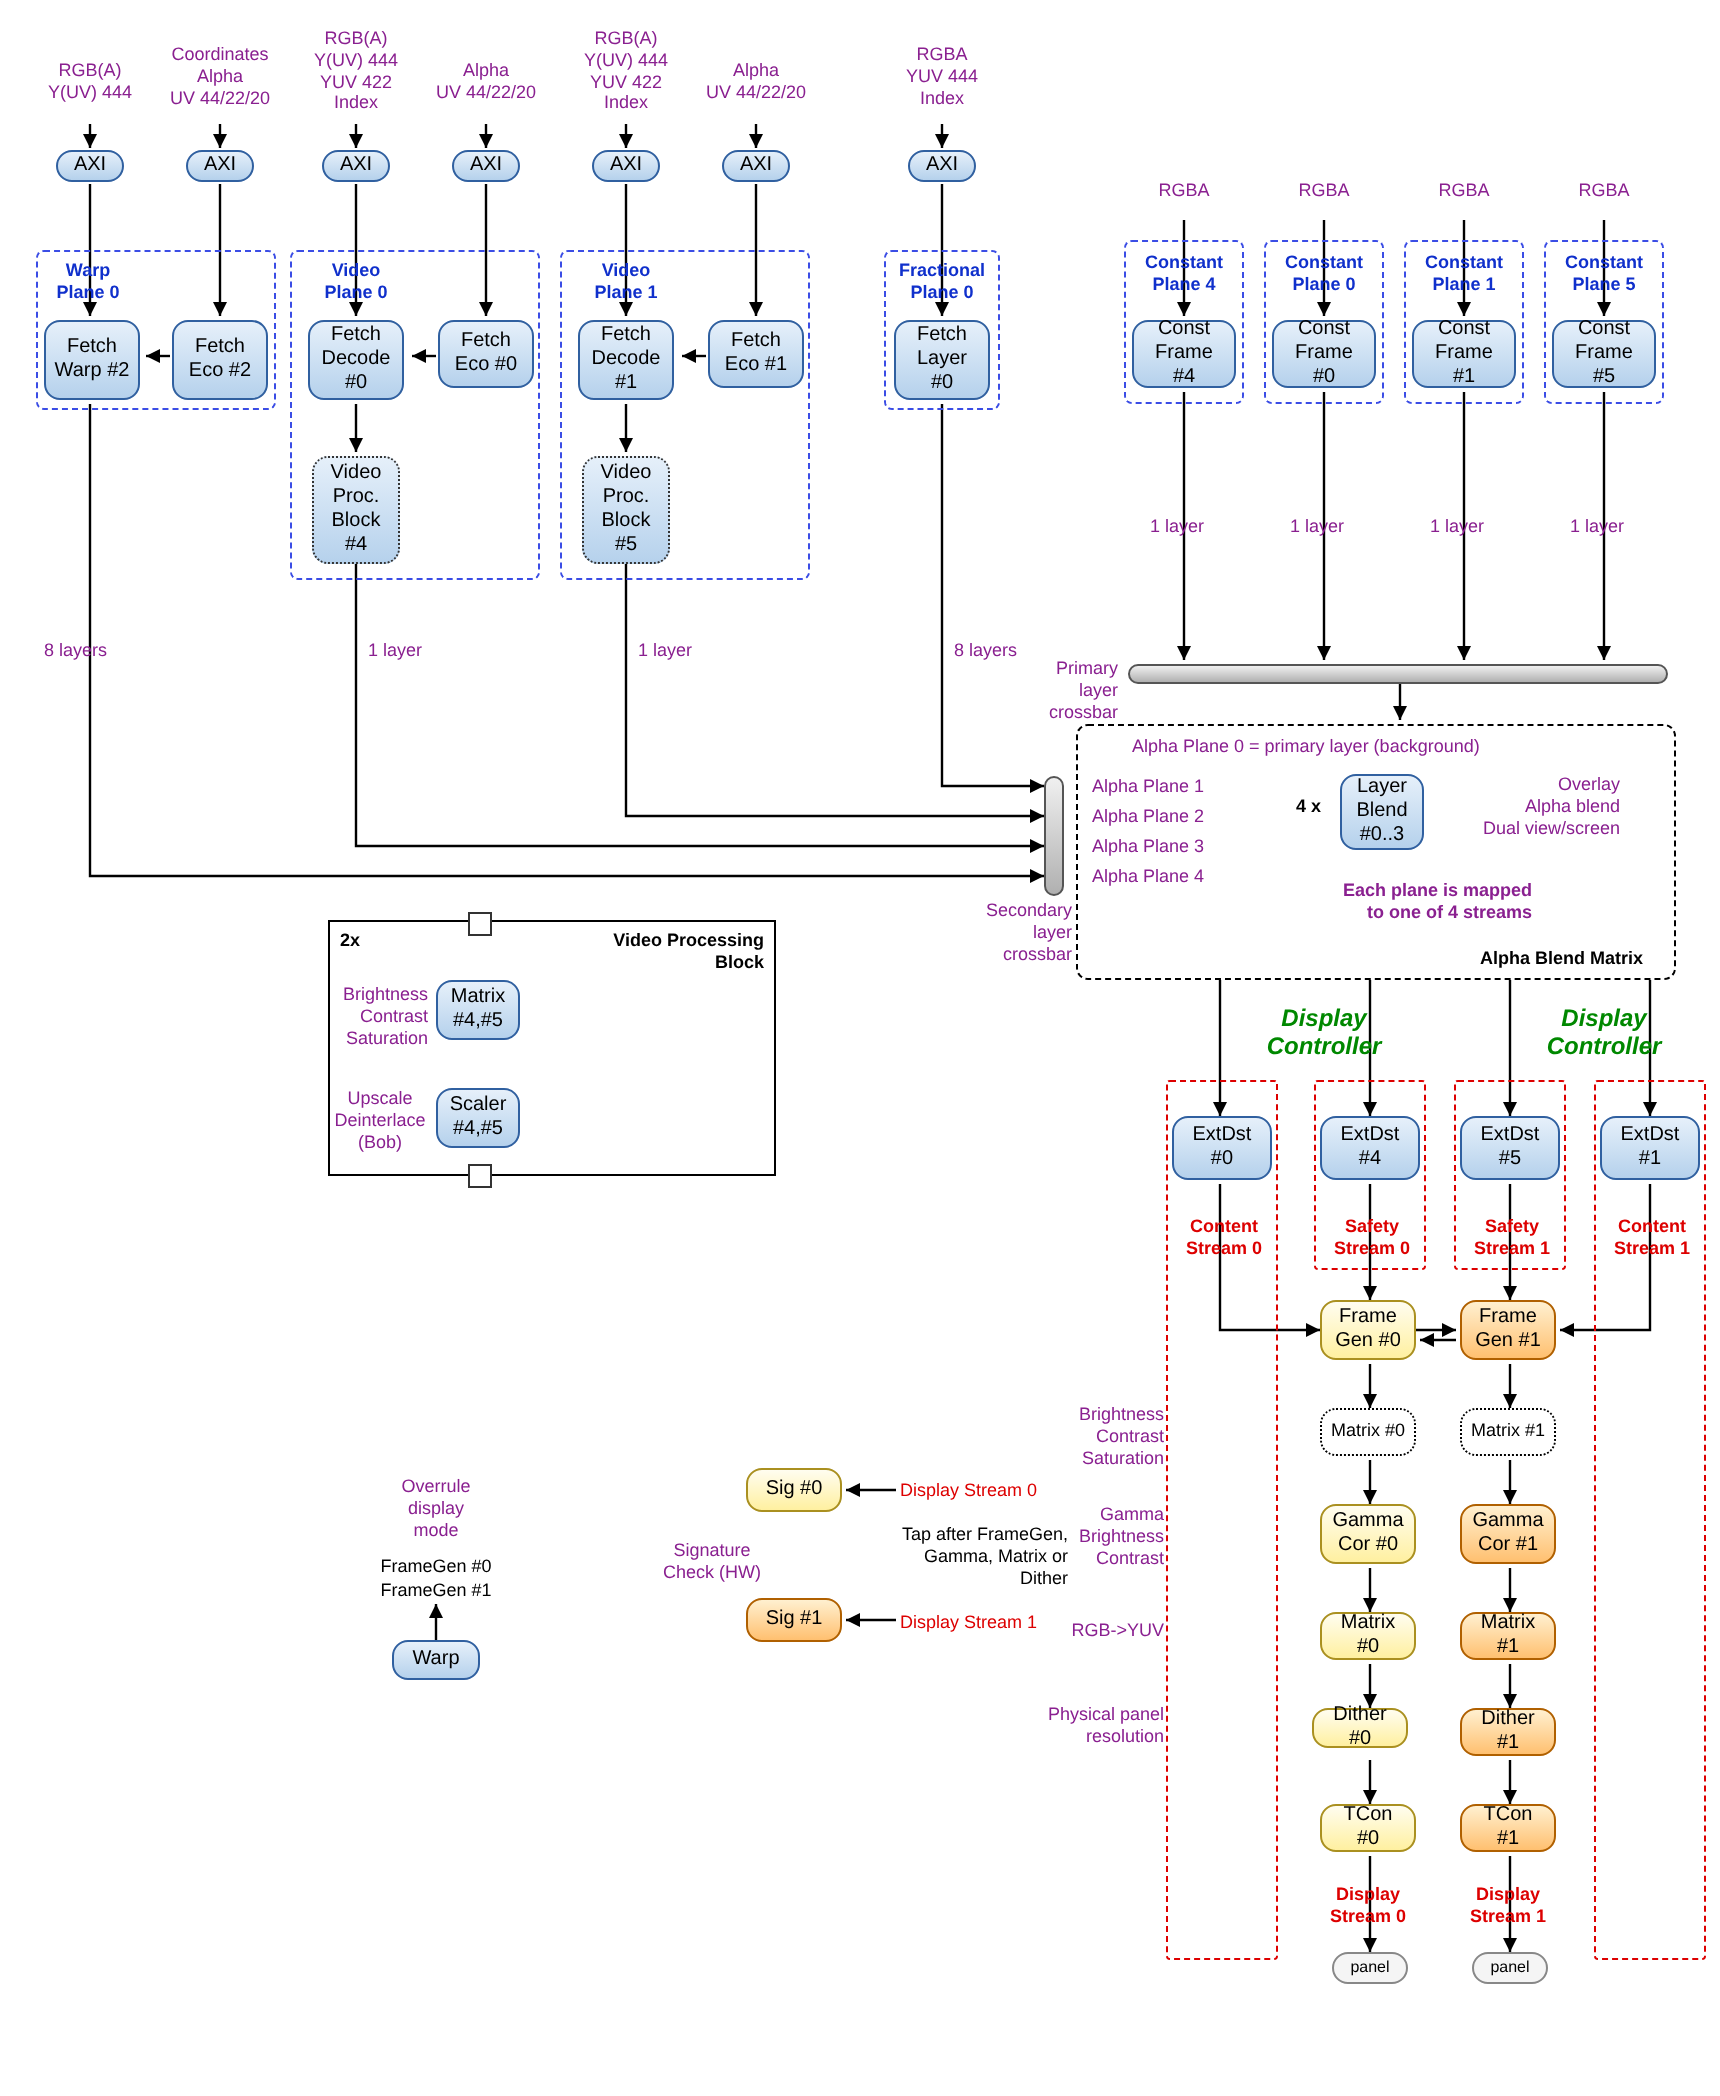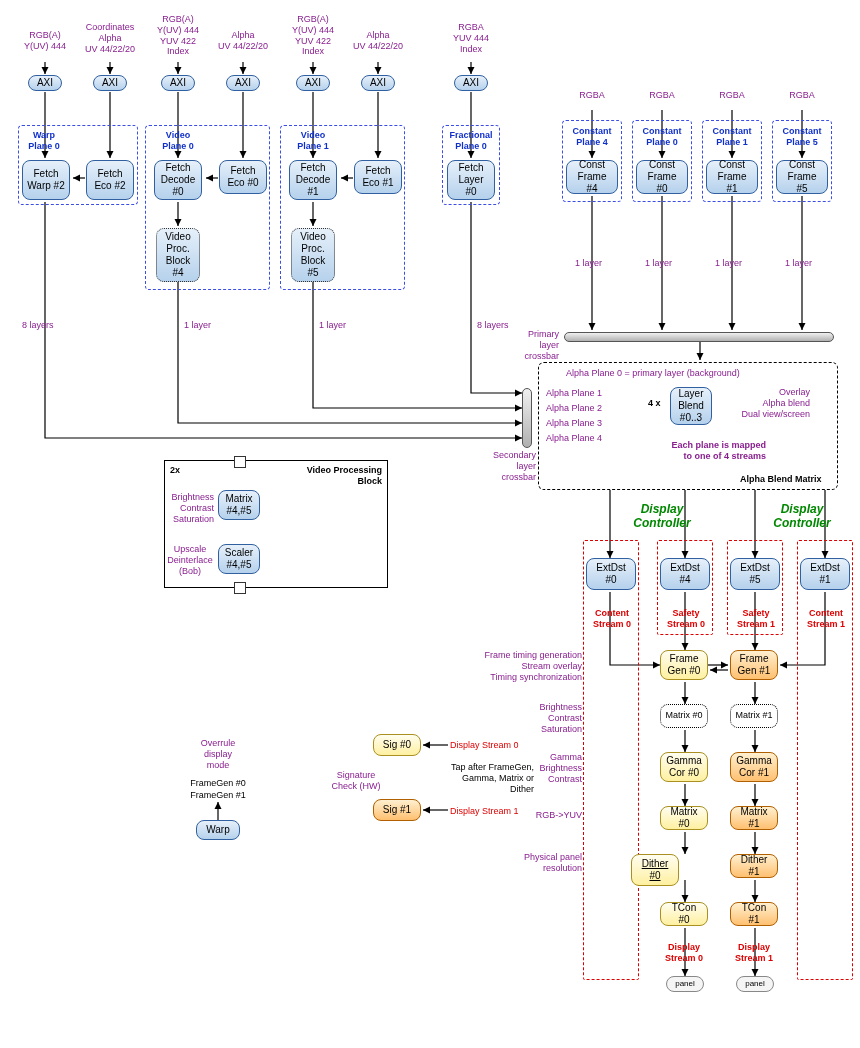--- a/index.html
+++ b/index.html
@@ -289,37 +289,36 @@
 <div class="box blue-box" style="left:720px;top:548px;width:50px;height:32px;">ExtDst<br>#5</div>
 <div class="box blue-box" style="left:790px;top:548px;width:50px;height:32px;">ExtDst<br>#1</div>
 
 <div class="label red bold" style="left:580px;top:598px;width:44px;">Content<br>Stream 0</div>
 <div class="label red bold" style="left:654px;top:598px;width:44px;">Safety<br>Stream 0</div>
 <div class="label red bold" style="left:724px;top:598px;width:44px;">Safety<br>Stream 1</div>
 <div class="label red bold" style="left:794px;top:598px;width:44px;">Content<br>Stream 1</div>
 
 <div class="box yellow-box" style="left:650px;top:640px;width:48px;height:30px;">Frame<br>Gen #0</div>
 <div class="box orange-box" style="left:720px;top:640px;width:48px;height:30px;">Frame<br>Gen #1</div>
-<div class="label purple" style="left:452px;top:640px;width:120px;text-align:right;">Frame timing generation<br>Stream overlay<br>Timing synchronization</div>
 
 <div class="black-dashed" style="left:650px;top:694px;width:48px;height:24px;border-style:dotted;border-radius:8px;"></div>
 <div class="label" style="left:650px;top:700px;width:48px;">Matrix #0</div>
 <div class="black-dashed" style="left:720px;top:694px;width:48px;height:24px;border-style:dotted;border-radius:8px;"></div>
 <div class="label" style="left:720px;top:700px;width:48px;">Matrix #1</div>
 <div class="label purple" style="left:514px;top:692px;width:58px;text-align:right;">Brightness<br>Contrast<br>Saturation</div>
 
 <div class="box yellow-box" style="left:650px;top:742px;width:48px;height:30px;">Gamma<br>Cor #0</div>
 <div class="box orange-box" style="left:720px;top:742px;width:48px;height:30px;">Gamma<br>Cor #1</div>
 <div class="label purple" style="left:514px;top:742px;width:58px;text-align:right;">Gamma<br>Brightness<br>Contrast</div>
 
 <div class="box yellow-box" style="left:650px;top:796px;width:48px;height:24px;">Matrix #0</div>
 <div class="box orange-box" style="left:720px;top:796px;width:48px;height:24px;">Matrix #1</div>
 <div class="label purple" style="left:514px;top:800px;width:58px;text-align:right;">RGB-&gt;YUV</div>
 
-<div class="box yellow-box" style="left:621px;top:844px;width:48px;height:32px;text-decoration:underline;">Dither #0</div>
+<div class="box yellow-box" style="left:646px;top:844px;width:48px;height:20px;">Dither #0</div>
 <div class="box orange-box" style="left:720px;top:844px;width:48px;height:24px;">Dither #1</div>
 <div class="label purple" style="left:500px;top:842px;width:72px;text-align:right;">Physical panel<br>resolution</div>
 
 <div class="box yellow-box" style="left:650px;top:892px;width:48px;height:24px;">TCon #0</div>
 <div class="box orange-box" style="left:720px;top:892px;width:48px;height:24px;">TCon #1</div>
 
 <div class="label red bold" style="left:651px;top:932px;width:46px;">Display<br>Stream 0</div>
 <div class="label red bold" style="left:721px;top:932px;width:46px;">Display<br>Stream 1</div>
 
 <div class="box" style="left:656px;top:966px;width:38px;height:16px;border-color:#888;background:#f5f5f5;font-size:8px;">panel</div>

